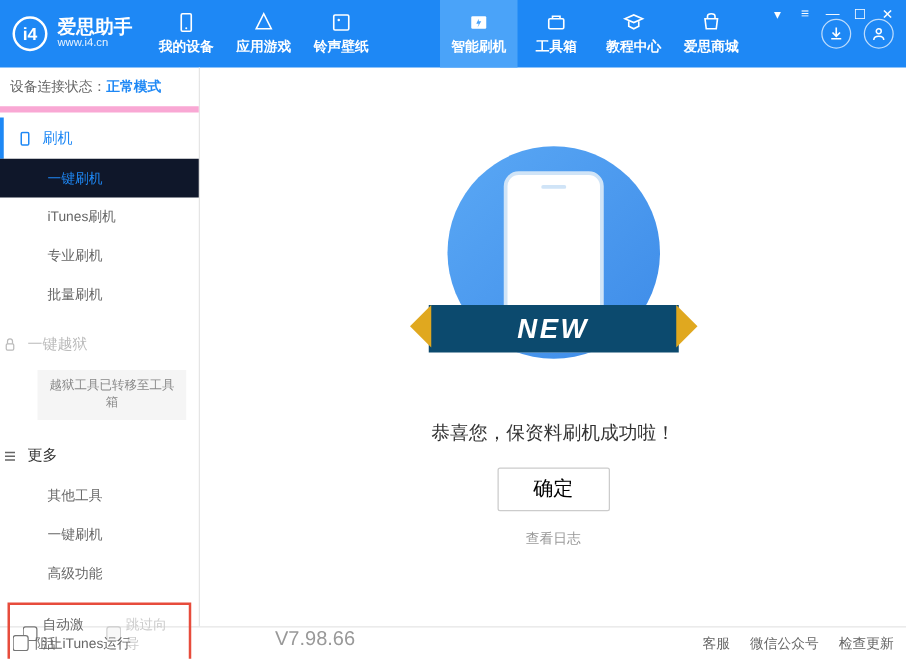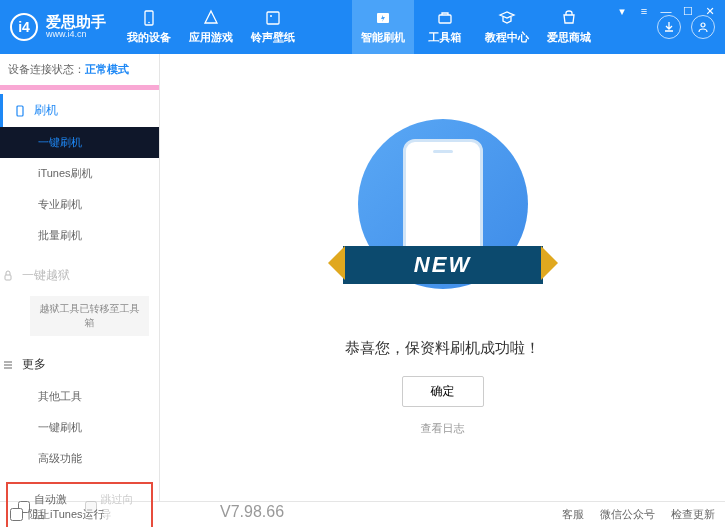--- a/index.html
+++ b/index.html
@@ -47,21 +47,21 @@
 .phone::before { content: ''; position: absolute; top: 8px; left: 50%; transform: translateX(-50%); width: 20px; height: 3px; background: #d0e4f7; border-radius: 2px; }
 .phone::after { content: ''; position: absolute; bottom: 6px; left: 50%; transform: translateX(-50%); width: 12px; height: 12px; border: 2px solid #d0e4f7; border-radius: 50%; }
 .dot { position: absolute; width: 6px; height: 6px; background: #fff; border-radius: 50%; }
 .d1 { top: 15px; left: 20px; } .d2 { top: 35px; right: 15px; width: 4px; height: 4px; } .d3 { bottom: 30px; left: 10px; width: 5px; height: 5px; }
 .banner { position: absolute; bottom: 35px; left: -10px; right: -10px; background: #0c4a6e; color: #fff; font-weight: bold; font-size: 22px; letter-spacing: 2px; text-align: center; padding: 6px 0; font-style: italic; }
 .banner::before, .banner::after { content: ''; position: absolute; top: 0; border: 17px solid transparent; }
 .banner::before { left: -15px; border-right-color: #e0a81f; border-left: none; }
 .banner::after { right: -15px; border-left-color: #e0a81f; border-right: none; }
 
 .success-msg { font-size: 15px; color: #333; margin-bottom: 18px; }
-.ok-btn { padding: 6px 28px; border: 1px solid #ccc; background: #fff; cursor: pointer; font-size: 12px; border-radius: 2px; }
+.ok-btn { padding: 6px 28px; border: 1px solid #ccc; background: #fff; cursor: pointer; font-size: 16px; border-radius: 2px; }
 .view-log { margin-top: 14px; font-size: 11px; color: #999; cursor: pointer; }
 
 .footer { height: 26px; border-top: 1px solid #e5e5e5; display: flex; align-items: center; padding: 12px 10px; font-size: 11px; color: #666; }
 .footer-left { display: flex; align-items: center; gap: 5px; }
 .footer-right { margin-left: auto; display: flex; gap: 16px; }
 .footer-link { cursor: pointer; }
 .version { position: absolute; left: 220px; bottom: 6px; font-size: 16px; color: #999; }
 </style>
 </head>
 <body>

